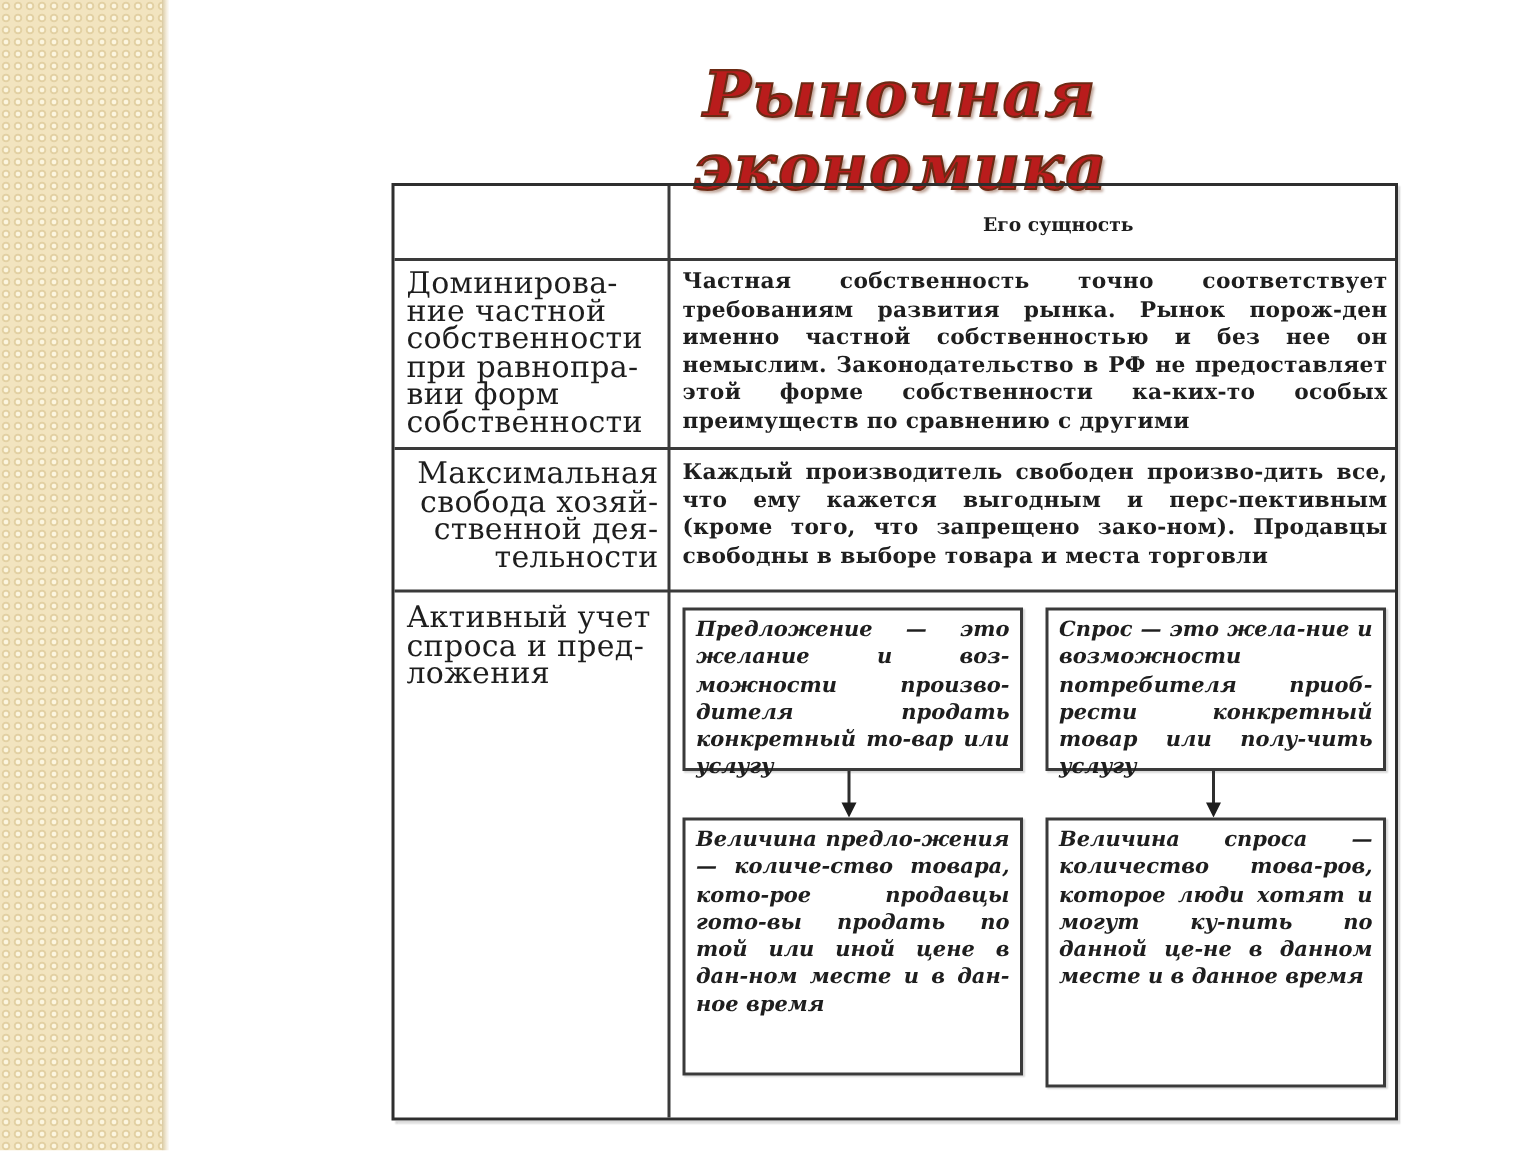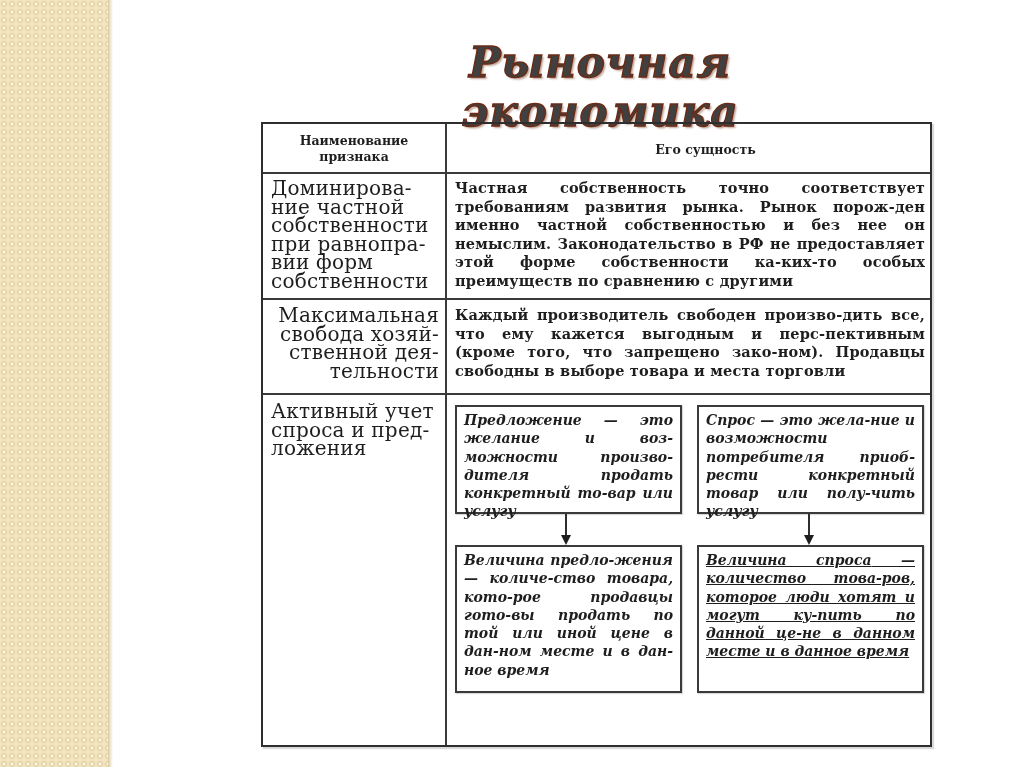--- a/index.html
+++ b/index.html
@@ -17,21 +17,21 @@
     background-size: 8px 8px, 8px 8px;
   }
   .side-shadow {
     position: absolute; left: 108px; top: 0; width: 5px; height: 767px;
     background: linear-gradient(to right, #d9c9a0, #f3ecdc 60%, #ffffff);
   }
   .title {
     position: absolute; left: 360px; top: 38px; width: 480px; text-align: center;
     font-family: "DejaVu Serif", serif; font-style: italic; font-weight: bold;
     font-size: 42px; letter-spacing: 1px;
-    color: #404040;
+    color: #b91c1c;
     -webkit-text-stroke: 1.4px #6b2a14;
     text-shadow: 2px 2px 2px rgba(110,50,25,0.45);
   }
   .table {
     position: absolute; left: 261px; top: 122px; width: 671px; height: 625px;
     border: 2px solid #2e2e2e; box-sizing: border-box;
     box-shadow: 2px 2px 1px rgba(0,0,0,0.15);
     color: #1e1e1e;
   }
   .vline { position: absolute; left: 182px; top: 0; width: 2px; height: 100%; background: #3a3a3a; }
@@ -81,23 +81,20 @@
 <div class="side-shadow"></div>
 
 <div class="title">Рыночная экономика</div>
 
 <div class="table">
   <div class="vline"></div>
   <div class="hline" style="top:48px;"></div>
   <div class="hline" style="top:174px;"></div>
   <div class="hline" style="top:269px;"></div>
 
-  <div class="hdr-left">
-    <span style="width:130px;">Наименование признака</span>
-  </div>
   <div class="hdr-right">
     <span>Его сущность</span>
   </div>
 
   <div class="cell-left" style="top:55px;">Доминирова-ние частной собственности при равнопра-вии форм собственности</div>
   <div class="cell-right" style="top:55px;">Частная собственность точно соответствует требованиям развития рынка. Рынок порож-ден именно частной собственностью и без нее он немыслим. Законодательство в РФ не предоставляет этой форме собственности ка-ких-то особых преимуществ по сравнению с другими</div>
 
   <div class="cell-left" style="top:182px;text-align:right;">Максимальная свобода хозяй-ственной дея-тельности</div>
   <div class="cell-right" style="top:182px;">Каждый производитель свободен произво-дить все, что ему кажется выгодным и перс-пективным (кроме того, что запрещено зако-ном). Продавцы свободны в выборе товара и места торговли</div>
 
@@ -110,22 +107,22 @@
   <div class="box" style="left:434px; top:281px; width:227px; height:109px;">
     <span class="term">Спрос</span>
     <span>— это жела-ние и возможности потребителя приоб-рести конкретный товар или полу-чить услугу</span>
   </div>
 
   <div class="arrow-line" style="left:302px; top:390px; height:23px;"></div>
   <div class="arrow-head" style="left:298px; top:411px;"></div>
   <div class="arrow-line" style="left:545px; top:390px; height:23px;"></div>
   <div class="arrow-head" style="left:541px; top:411px;"></div>
 
-  <div class="box" style="left:192px; top:421px; width:227px; height:148px;font-style:italic;">
+  <div class="box" style="left:192px; top:421px; width:227px; height:172px;font-style:italic;">
     <span class="term">Величина предло-жения</span>
     <span>— количе-ство товара, кото-рое продавцы гото-вы продать по той или иной цене в дан-ном месте и в дан-ное время</span>
   </div>
-  <div class="box" style="left:434px; top:421px; width:227px; height:148px;text-decoration:underline;">
+  <div class="box" style="left:434px; top:421px; width:227px; height:180px;">
     <span class="term">Величина спроса</span>
     <span>— количество това-ров, которое люди хотят и могут ку-пить по данной це-не в данном месте и в данное время</span>
   </div>
 
 </div>
 
 </body></html>

